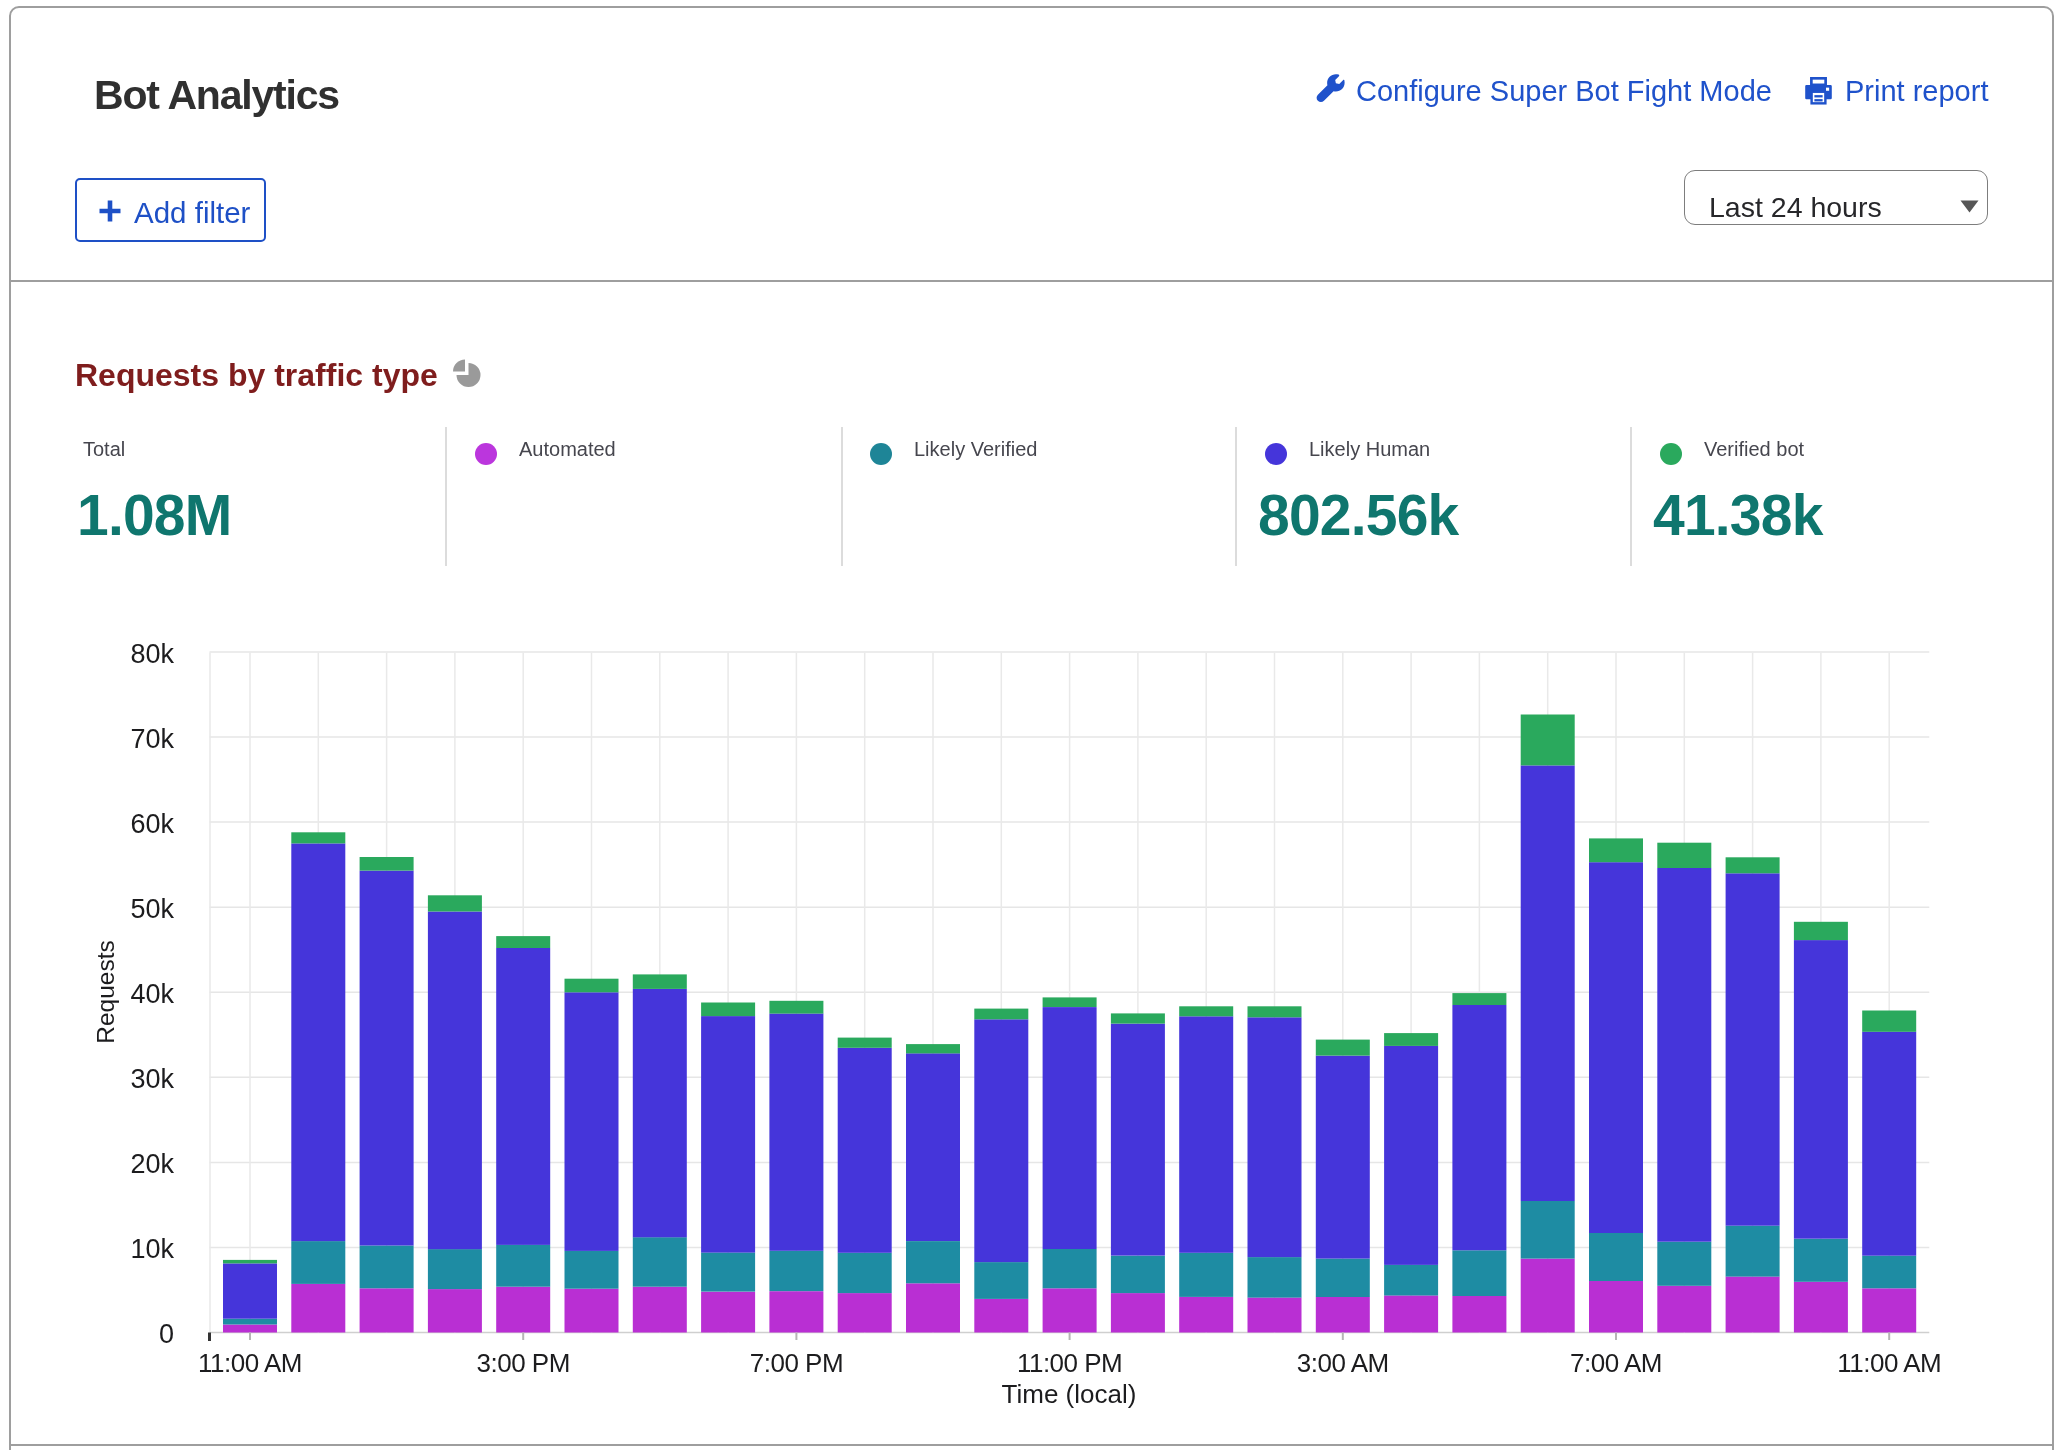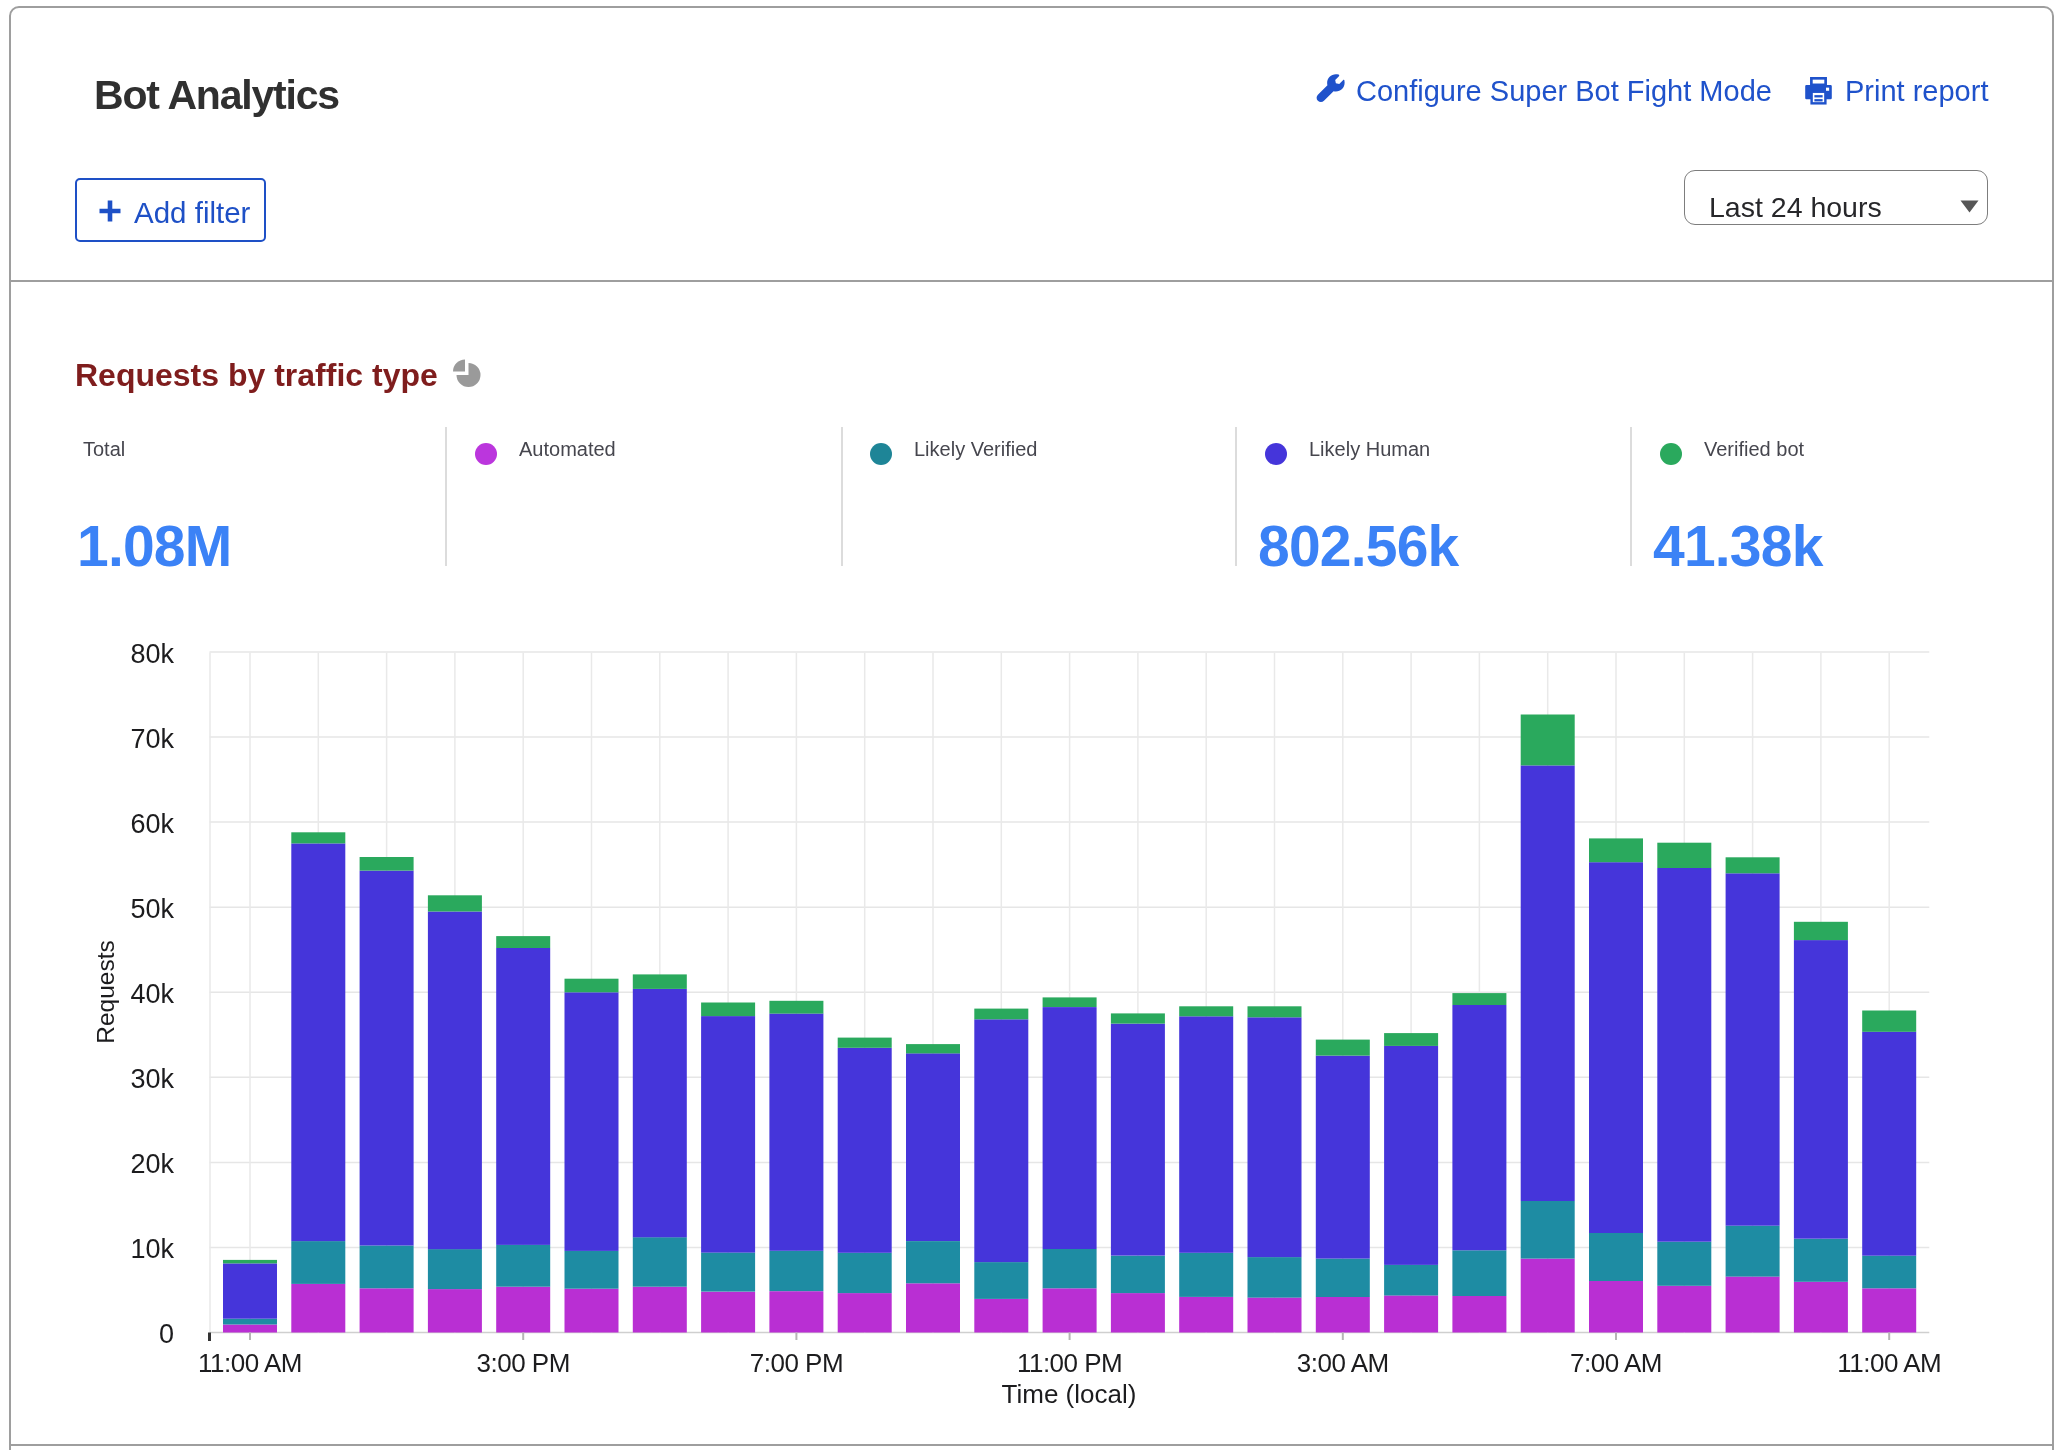--- a/index.html
+++ b/index.html
@@ -8,21 +8,21 @@
 #card { position:absolute; left:9px; top:6px; width:2045px; height:1600px; border:2px solid #9e9e9e; border-radius:10px; background:#fff; }
 .abs { position:absolute; }
 #title { left:94px; top:72px; font-size:41px; font-weight:bold; color:#303030; letter-spacing:-1.2px; }
 #hdrlinks { left:1316px; top:75px; height:40px; color:#1f52cb; font-size:29px; }
 #divider1 { left:9px; top:280px; width:2045px; height:2px; background:#9e9e9e; }
 #divider2 { left:9px; top:1444px; width:2045px; height:2px; background:#9e9e9e; }
 #addfilter { left:75px; top:178px; width:191px; height:64px; border:2px solid #1e50c6; border-radius:5px; color:#1e50c6; font-size:29.5px; }
 #dropdown { left:1684px; top:170px; width:304px; height:55px; border:1.8px solid #7d7d7d; border-radius:11px; font-size:28.5px; color:#27272a; }
 #secthead { left:75px; top:357px; font-size:32px; font-weight:bold; color:#7f1d1d; }
 .statlabel { top:438px; font-size:20px; color:#46464e; }
-.statvalue { top:482px; font-size:57px; font-weight:bold; color:#3b82f6; letter-spacing:-0.8px;margin-top:31px; }
+.statvalue { top:482px; font-size:57px; font-weight:bold; color:#0f766e; letter-spacing:-0.8px; }
 .statdiv { top:427px; width:1.5px; height:139px; background:#dcdcdc; }
 .dot { top:443px; width:22px; height:22px; border-radius:50%; }
 #chartsvg { left:0; top:0; }
 </style>
 </head>
 <body>
 <div id="page">
 <div id="card"></div>
 <div class="abs" id="title">Bot Analytics</div>
 

